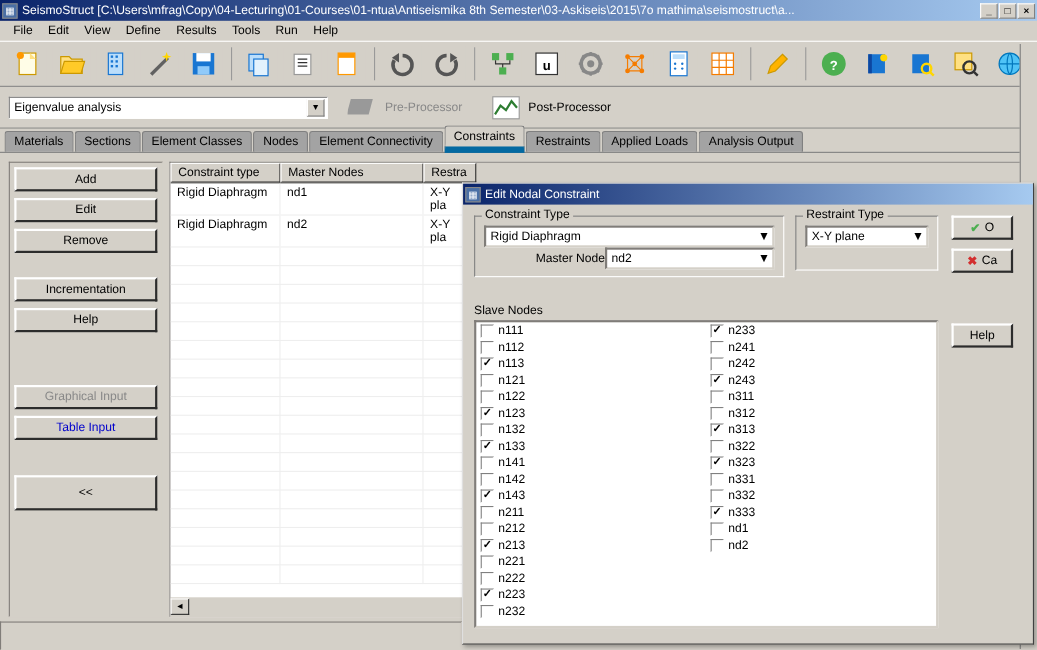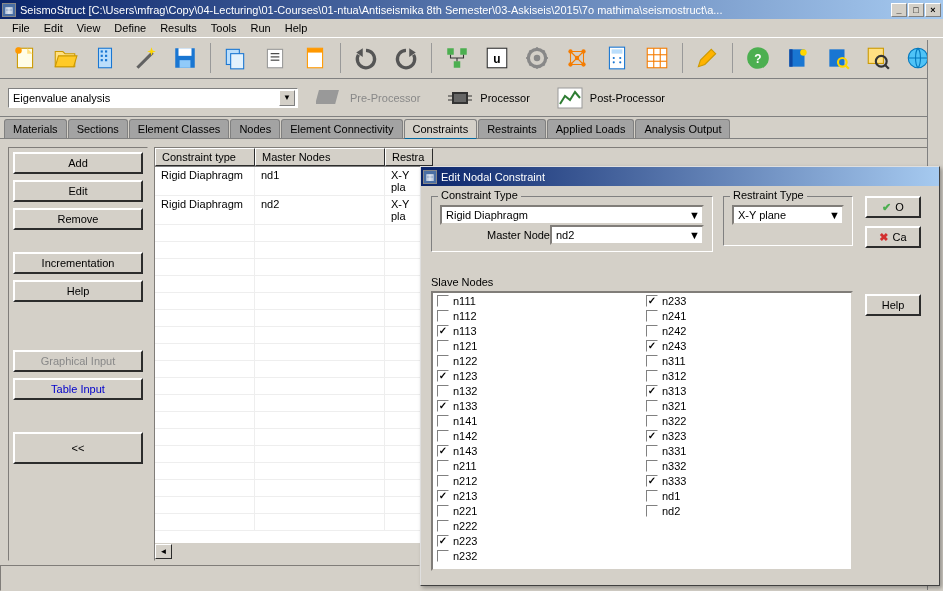--- a/index.html
+++ b/index.html
@@ -21,21 +21,21 @@
 
 .toolbar2 { height: 38px; background: #d4d0c8; border-bottom: 1px solid #808080; display: flex; align-items: center; padding: 0 8px; gap: 10px; }
 .combo { width: 290px; height: 20px; background: #fff; border: 1px solid #808080; border-right-color: #fff; border-bottom-color: #fff; display: flex; align-items: center; padding: 0 2px 0 4px; }
 .combo .arrow { width: 16px; height: 16px; background: #d4d0c8; border: 1px solid #808080; border-top-color:#fff; border-left-color:#fff; display: flex; align-items: center; justify-content: center; font-size: 8px; }
 .procbtn { display: flex; align-items: center; gap: 6px; padding: 4px 8px; cursor: pointer; }
 .procbtn.disabled { color: #888; }
 .procicon { width: 28px; height: 24px; display: inline-block; }
 
 .tabs { height: 22px; display: flex; align-items: flex-end; padding: 0 4px; background: #d4d0c8; border-bottom: 1px solid #808080; }
 .tab { padding: 3px 8px; background: #a3a3a3; border: 1px solid #808080; border-bottom: none; border-top-left-radius: 3px; border-top-right-radius: 3px; margin-right: 1px; cursor: pointer; position: relative; }
-.tab.active { background: #d4d0c8; border-bottom: 1px solid #0369a1; margin-bottom: -1px; z-index: 2; }
+.tab.active { background: #d4d0c8; border-bottom: 6px solid #0369a1; margin-bottom: -1px; z-index: 2; }
 
 .content { display: flex; padding: 8px; gap: 6px; height: 430px; }
 .sidebar { width: 140px; display: flex; flex-direction: column; gap: 6px; padding: 4px; border: 1px inset #d4d0c8; }
 .sidebtn { height: 22px; background: #d4d0c8; border: 2px outset #fff; border-right-color:#808080; border-bottom-color:#808080; display: flex; align-items: center; justify-content: center; cursor: pointer; }
 .sidebtn.blue { color: #0000cc; }
 .sidebtn.gray { color: #888; }
 .sidesep { height: 10px; }
 
 .tablewrap { flex: 1; border: 1px inset #d4d0c8; background: #fff; overflow: hidden; position: relative; display:flex; flex-direction:column; }
 .tblhead { display: flex; background: #d4d0c8; border-bottom: 1px solid #808080; }
@@ -260,31 +260,20 @@
   <div class="combo">
     <span>Eigenvalue analysis</span>
     <span style="flex:1"></span>
     <span class="arrow">▼</span>
   </div>
   <div class="procbtn disabled">
     <span class="procicon"><svg viewBox="0 0 28 24">
           <rect x="4" y="4" width="20" height="14" fill="#999" transform="skewX(-15)"></rect>
         </svg></span>
     <span>Pre-Processor</span>
-  </div>
-  <div class="procbtn">
-    <span class="procicon"><svg viewBox="0 0 28 24">
-          <rect x="6" y="6" width="16" height="12" fill="#333"></rect>
-          <rect x="8" y="8" width="12" height="8" fill="#666"></rect>
-          <line x1="2" y1="10" x2="6" y2="10" stroke="#333"></line>
-          <line x1="2" y1="14" x2="6" y2="14" stroke="#333"></line>
-          <line x1="22" y1="10" x2="26" y2="10" stroke="#333"></line>
-          <line x1="22" y1="14" x2="26" y2="14" stroke="#333"></line>
-        </svg></span>
-    <span>Processor</span>
   </div>
   <div class="procbtn">
     <span class="procicon"><svg viewBox="0 0 28 24">
           <rect x="2" y="2" width="24" height="20" fill="#fff" stroke="#999"></rect>
           <polyline points="4,18 9,10 14,14 19,6 24,12" fill="none" stroke="#2e7d32" stroke-width="2"></polyline>
         </svg></span>
     <span>Post-Processor</span>
   </div>
 </div>
 
@@ -571,24 +560,20 @@
                 <div class="chk">
                   <div class="chkbox"></div>
                   <span>n312</span>
                 </div>
                 <div class="chk">
                   <div class="chkbox">✓</div>
                   <span>n313</span>
                 </div>
                 <div class="chk">
                   <div class="chkbox"></div>
-                  <span>n321</span>
-                </div>
-                <div class="chk">
-                  <div class="chkbox"></div>
                   <span>n322</span>
                 </div>
                 <div class="chk">
                   <div class="chkbox">✓</div>
                   <span>n323</span>
                 </div>
                 <div class="chk">
                   <div class="chkbox"></div>
                   <span>n331</span>
                 </div>

